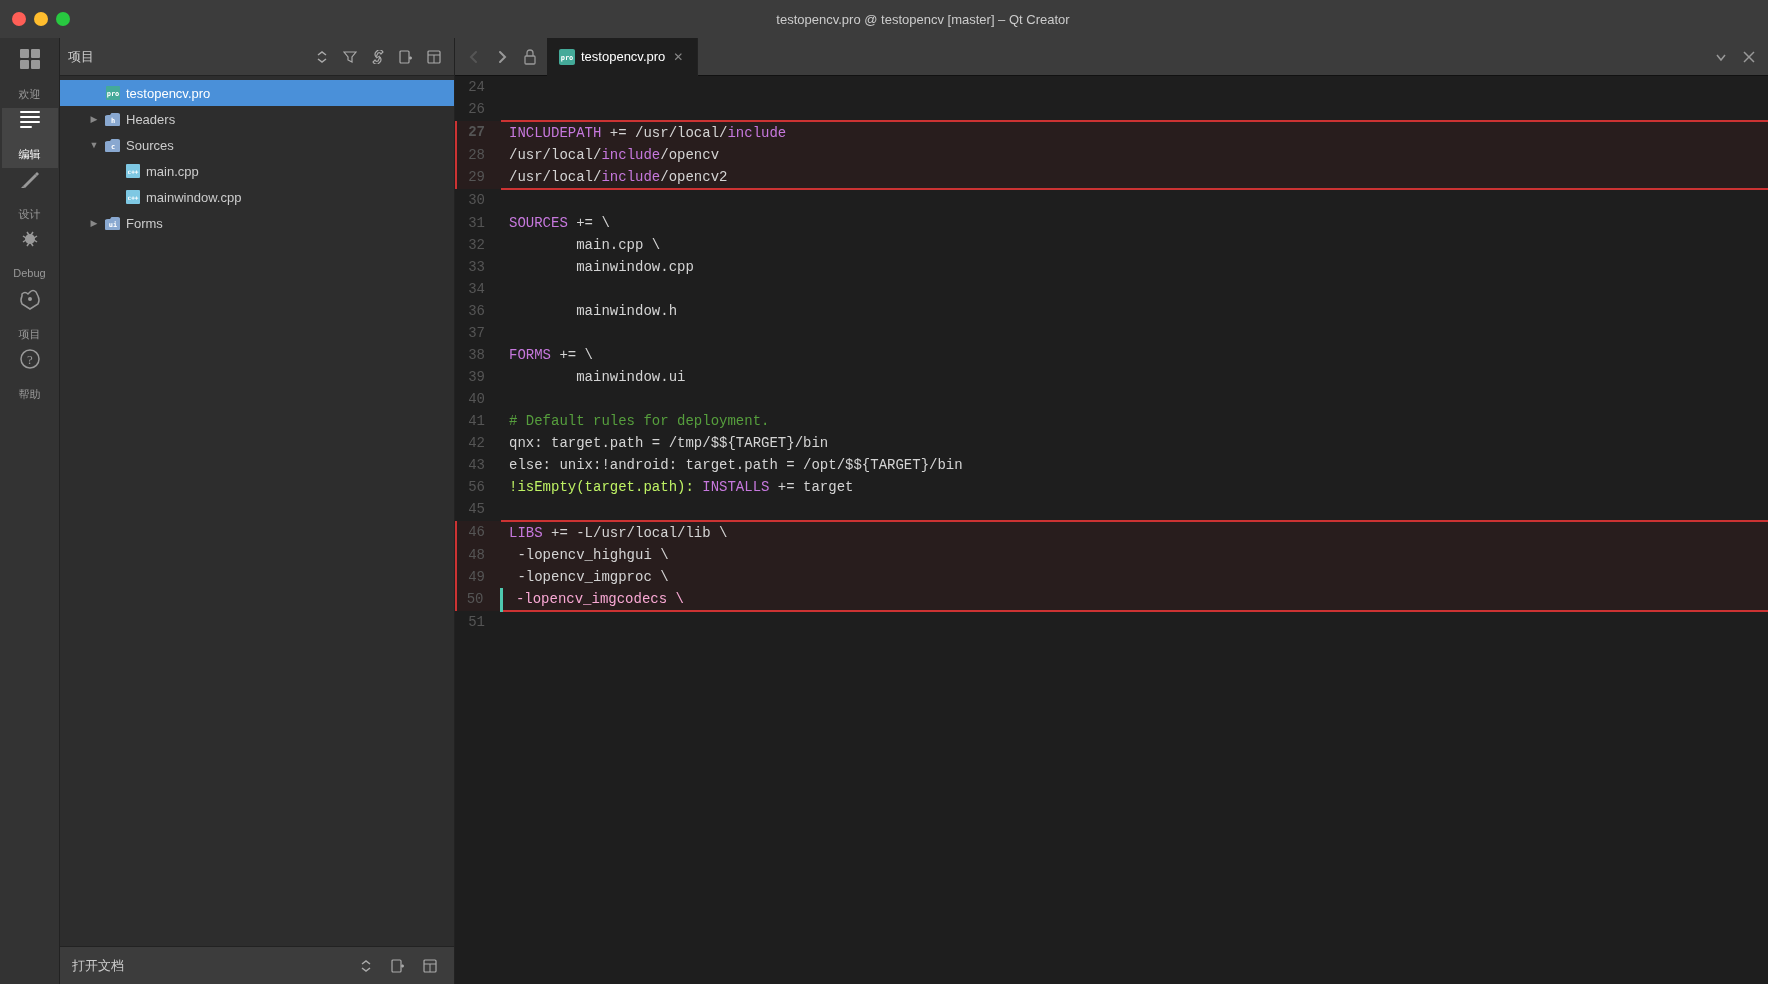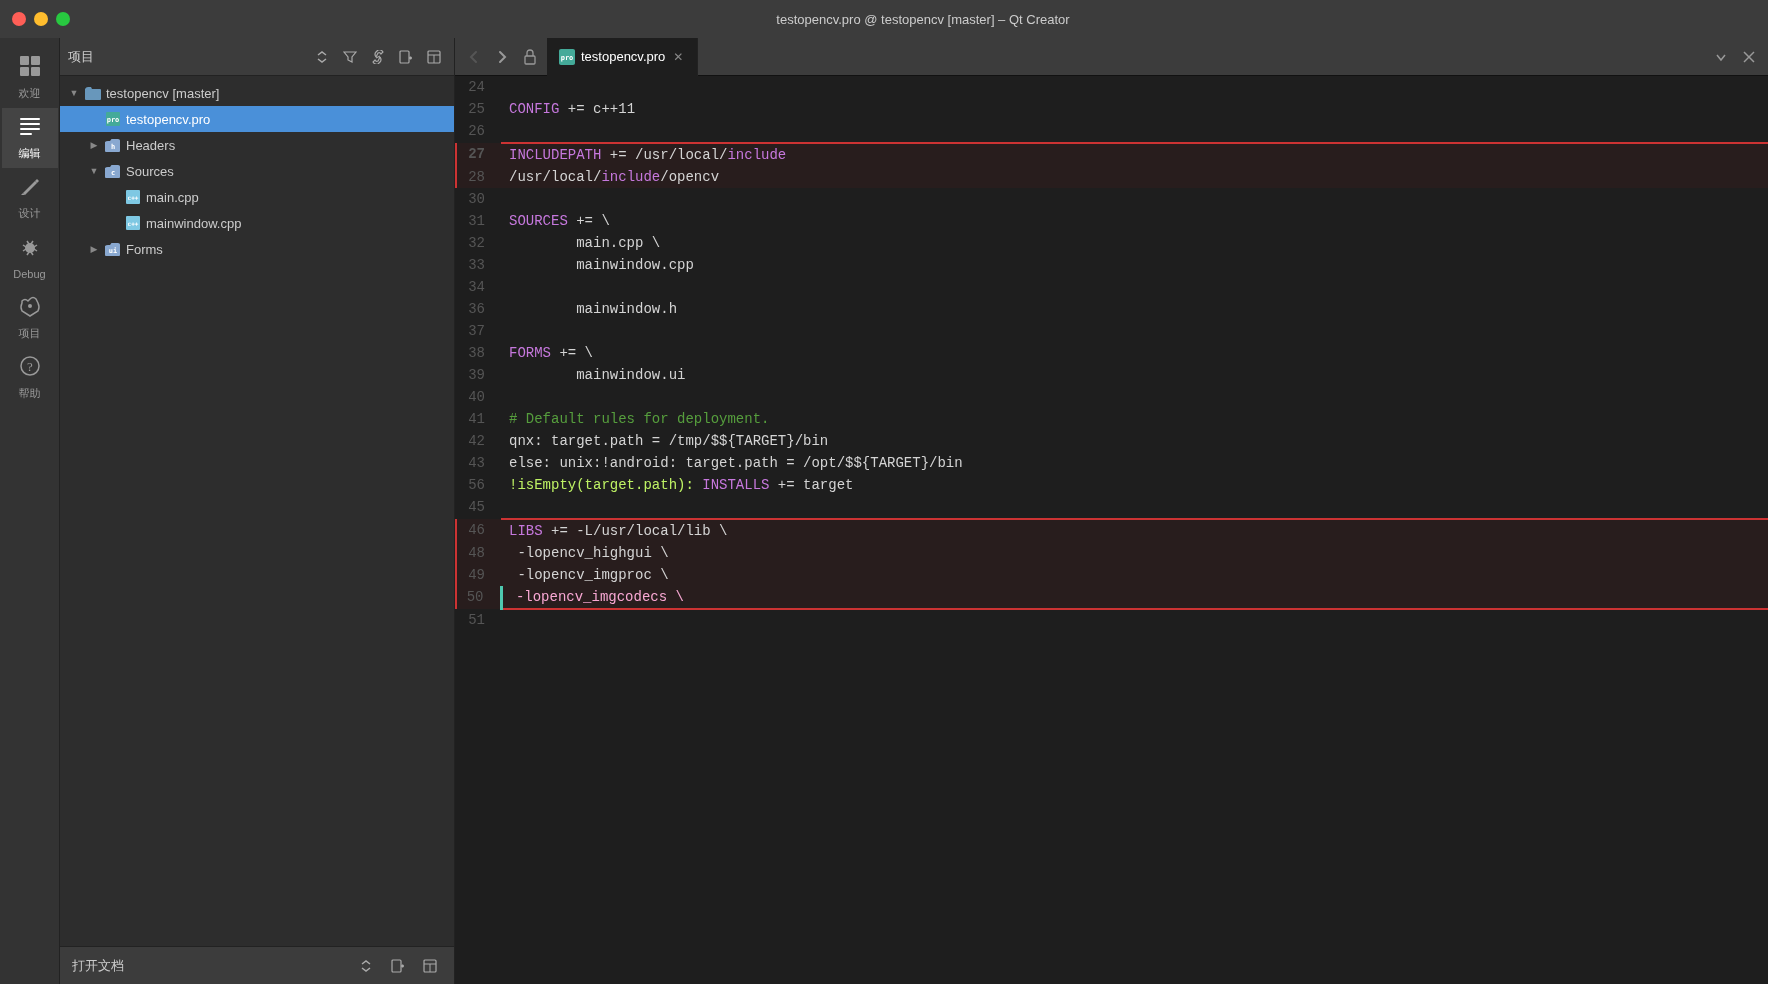--- a/index.html
+++ b/index.html
@@ -61,24 +61,23 @@
       padding-top: 10px;
       flex-shrink: 0;
       border-right: 1px solid #222;
     }
     .activity-item {
       width: 56px;
       height: 60px;
       display: flex;
       flex-direction: column;
       align-items: center;
-      justify-content: center;
       cursor: pointer;
       color: #999;
-      gap: 4px;
+      gap: 12px;
     }
     .activity-item.active {
       color: #ffffff;
       background: #444;
     }
     .activity-icon {
       font-size: 20px;
       line-height: 1;
     }
     .activity-label {
@@ -404,29 +403,20 @@
         <svg width="14" height="14" viewBox="0 0 14 14" fill="none">
           <rect x="1" y="1" width="12" height="12" rx="1" stroke="#aaa" stroke-width="1.2"></rect>
           <line x1="1" y1="5" x2="13" y2="5" stroke="#aaa" stroke-width="1"></line>
           <line x1="7" y1="5" x2="7" y2="13" stroke="#aaa" stroke-width="1"></line>
         </svg>
       </div>
     </div>
 
     <div class="sidebar-content">
 
-      <div class="tree-item indent-1">
-        <span class="tree-arrow open"></span>
-        <span class="tree-icon">
-          <svg width="16" height="14" viewBox="0 0 16 14" fill="none">
-            <path d="M0 3 Q1 1 3 1 L6 1 L7 3 L15 3 Q16 3 16 4 L16 13 Q16 14 15 14 L1 14 Q0 14 0 13 Z" fill="#6897bb"></path>
-          </svg>
-        </span>
-        <span>testopencv [master]</span>
-      </div>
 
       <div class="tree-item indent-2 selected">
         <span class="tree-arrow leaf"></span>
         <span class="tree-icon">
           <svg width="16" height="14" viewBox="0 0 16 14" fill="none">
             <rect x="1" y="0" width="14" height="14" rx="1" fill="#4a9"></rect>
             <text x="8" y="10" text-anchor="middle" font-size="7" fill="white" font-family="monospace" font-weight="bold">pro</text>
           </svg>
         </span>
         <span>testopencv.pro</span>
@@ -558,40 +548,40 @@
 
     <div class="code-area">
       <table class="code-table">
         <tbody>
 
           <tr>
             <td class="line-num">24</td>
             <td class="line-content">&nbsp;</td>
           </tr>
 
-          <tr>
-            <td class="line-num">25</td>
-            <td class="line-content"><span style="color:#c678dd">CONFIG</span><span style="color:#d4d4d4"> += c++11</span></td>
-          </tr>
 
           <tr>
             <td class="line-num">26</td>
             <td class="line-content">&nbsp;</td>
           </tr>
 
           <tr style="background: rgba(180,30,30,0.07)">
             <td class="line-num" style="border-left: 2px solid #cc3333; font-weight: bold;">27</td>
             <td class="line-content" style="border-top: 2px solid #cc3333;"><span style="color:#c678dd">INCLUDEPATH</span><span style="color:#d4d4d4"> += /usr/local/</span><span style="color:#c678dd">include</span></td>
           </tr>
 
           <tr style="background: rgba(180,30,30,0.07)">
             <td class="line-num" style="border-left: 2px solid #cc3333;">28</td>
             <td class="line-content"><span style="color:#d4d4d4">/usr/local/</span><span style="color:#c678dd">include</span><span style="color:#d4d4d4">/opencv</span></td>
           </tr>
 
+          <tr style="background: rgba(180,30,30,0.07)">
+            <td class="line-num" style="border-left: 2px solid #cc3333;">29</td>
+            <td class="line-content" style="border-bottom: 2px solid #cc3333;"><span style="color:#d4d4d4">/usr/local/</span><span style="color:#c678dd">include</span><span style="color:#d4d4d4">/opencv2</span></td>
+          </tr>
 
           <tr>
             <td class="line-num">30</td>
             <td class="line-content">&nbsp;</td>
           </tr>
 
           <tr>
             <td class="line-num">31</td>
             <td class="line-content"><span style="color:#c678dd">SOURCES</span><span style="color:#d4d4d4"> += \</span></td>
           </tr>

